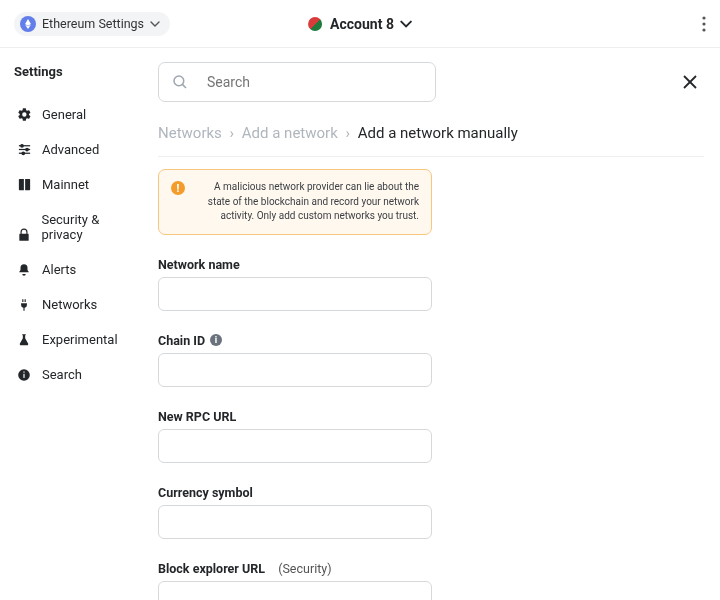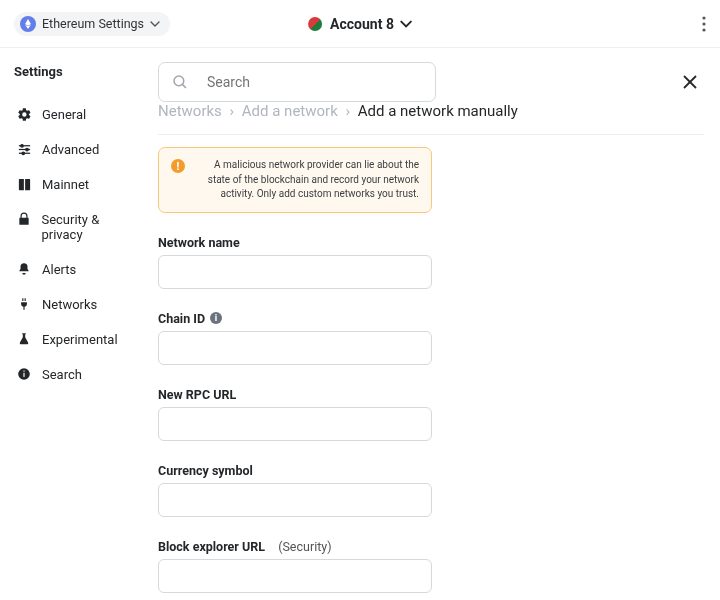--- a/index.html
+++ b/index.html
@@ -8,28 +8,28 @@
   .network-pill { display: inline-flex; align-items: center; background: #f2f4f6; border-radius: 20px; padding: 4px 10px 4px 6px; font-size: 12.5px; color: #333; cursor: pointer; }
   .network-dot { width: 16px; height: 16px; border-radius: 50%; background: #627eea; display: inline-flex; align-items: center; justify-content: center; margin-right: 6px; }
   .network-dot svg { width: 10px; height: 10px; }
   .chev { margin-left: 6px; }
   .account { position: absolute; left: 50%; transform: translateX(-50%); display: inline-flex; align-items: center; font-size: 14px; font-weight: 700; cursor: pointer; }
   .acct-dot { width: 14px; height: 14px; border-radius: 50%; background: linear-gradient(135deg,#d93a3a 0 50%, #1f7a3e 50% 100%); margin-right: 8px; }
   .kebab { margin-left: auto; cursor: pointer; color: #555; }
   .wrap { display: flex; height: calc(600px - 48px); }
   .side { width: 148px; padding: 16px 6px 0 14px; }
   .side h1 { font-size: 13px; font-weight: 700; margin-bottom: 18px; }
-  .side-item { display: flex; align-items: flex-start; gap: 10px; font-size: 13px; color: #24272a; padding: 10px 2px; cursor: pointer; }
+  .side-item { display: flex; align-items: flex-end; gap: 10px; font-size: 13px; color: #24272a; padding: 10px 2px; cursor: pointer; }
   .side-item .ic { width: 16px; display: inline-flex; justify-content: center; color: #24272a; }
   .content { flex: 1; padding: 14px 16px 0 10px; }
   .toprow { display: flex; align-items: center; gap: 10px; }
   .search { flex: 0 0 278px; display: flex; align-items: center; border: 1px solid #d6d9dc; border-radius: 7px; height: 40px; padding: 0 12px; gap: 18px; color: #9fa6ae; }
   .search input { border: none; outline: none; width: 100%; font-size: 14px; color: #24272a; background: transparent; }
   .close-x { margin-left: auto; font-size: 20px; color: #24272a; cursor: pointer; padding: 6px; }
-  .crumbs { font-size: 15px; color: #24272a; }
+  .crumbs { margin-top: 22px; font-size: 15px; color: #24272a; }
   .crumbs .muted { color: #b0b6bd; }
   .crumbs .sep { color: #b0b6bd; margin: 0 4px; }
   .hr { border: none; border-top: 1px solid #eceef0; margin-top: 14px; }
   .alert { margin-top: 12px; width: 274px; border: 1px solid #f8c77e; background: #fef8ef; border-radius: 7px; padding: 10px 12px; display: flex; gap: 10px; }
   .alert .ic { width: 14px; height: 14px; border-radius: 50%; background: #f39c2b; color: #fff; font-size: 10px; font-weight: 900; display: inline-flex; align-items: center; justify-content: center; flex-shrink: 0; margin-top: 1px; }
   .alert .msg { font-size: 10px; line-height: 1.45; color: #3b3f44; text-align: right; }
   .form { margin-top: 12px; width: 274px; }
   .fld-label { font-size: 12.5px; font-weight: 700; color: #24272a; margin-bottom: 5px; display: flex; align-items: center; gap: 5px; margin-top: 22px;}
   .fld-label .opt { font-weight: 400; color: #555; }
   .fld { margin-bottom: 12px; }

